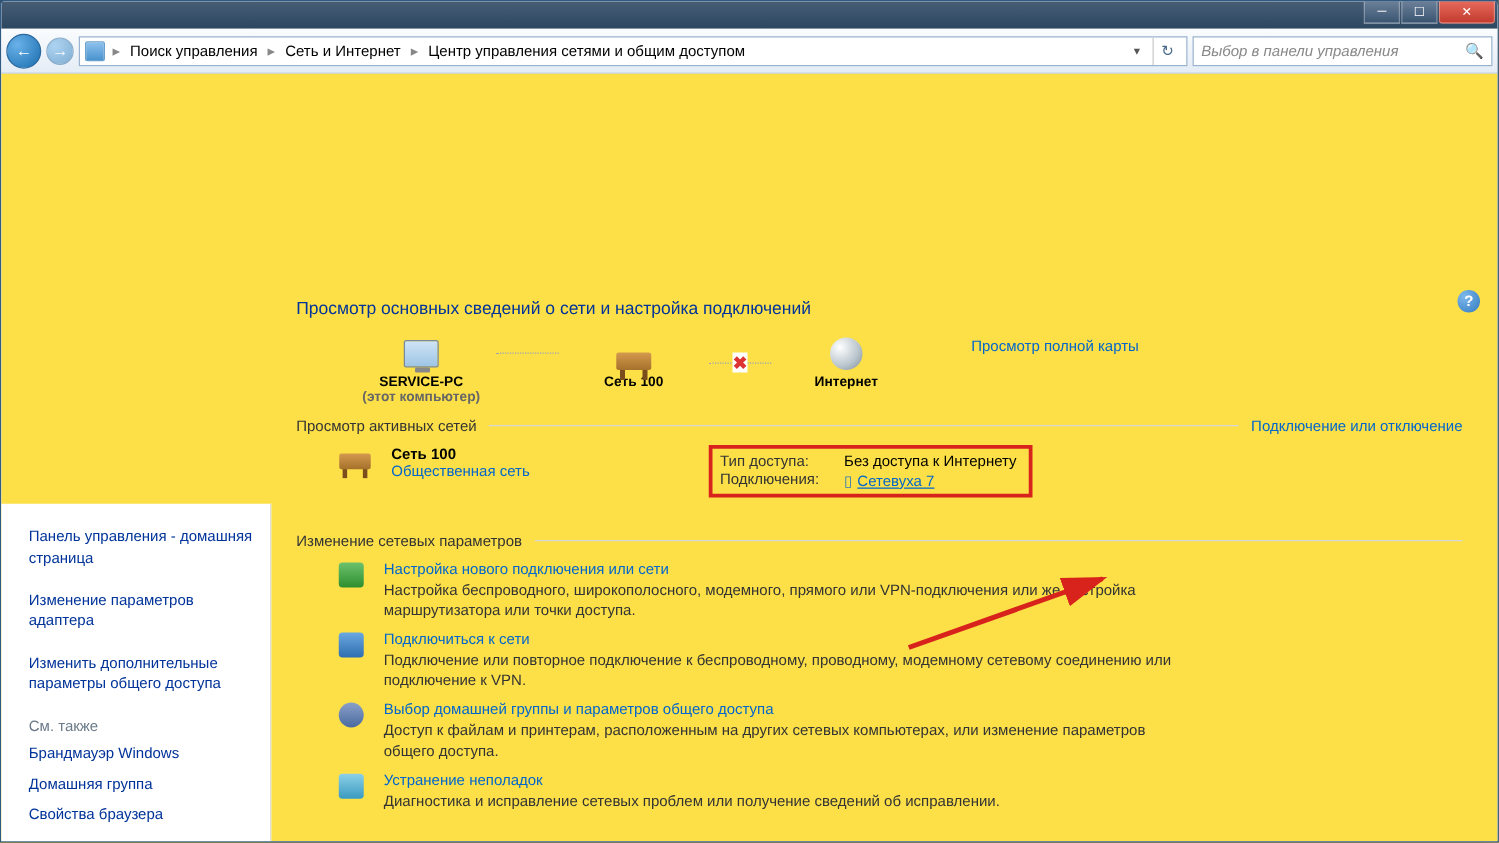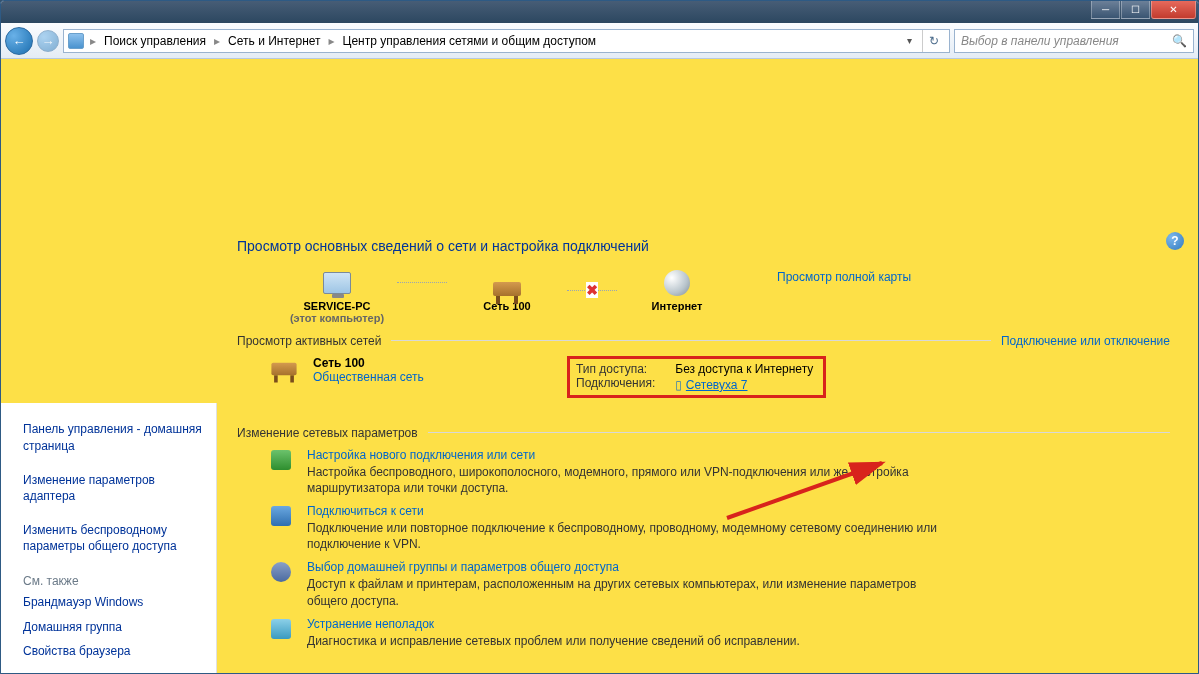--- a/index.html
+++ b/index.html
@@ -264,21 +264,21 @@
   <div class="body">
 
     <div class="sidebar">
       <div class="side-group">
         <div class="side-link">Панель управления - домашняя страница</div>
       </div>
       <div class="side-group">
         <div class="side-link">Изменение параметров адаптера</div>
       </div>
       <div class="side-group">
-        <div class="side-link">Изменить беспроводному параметры общего доступа</div>
+        <div class="side-link">Изменить дополнительные параметры общего доступа</div>
       </div>
       <div class="spacer"></div>
       <div class="see-also">См. также</div>
       <div class="side-link">Брандмауэр Windows</div>
       <div class="side-link">Домашняя группа</div>
       <div class="side-link">Свойства браузера</div>
     </div>
 
     <div class="main">
       <div class="help-icon">?</div>

